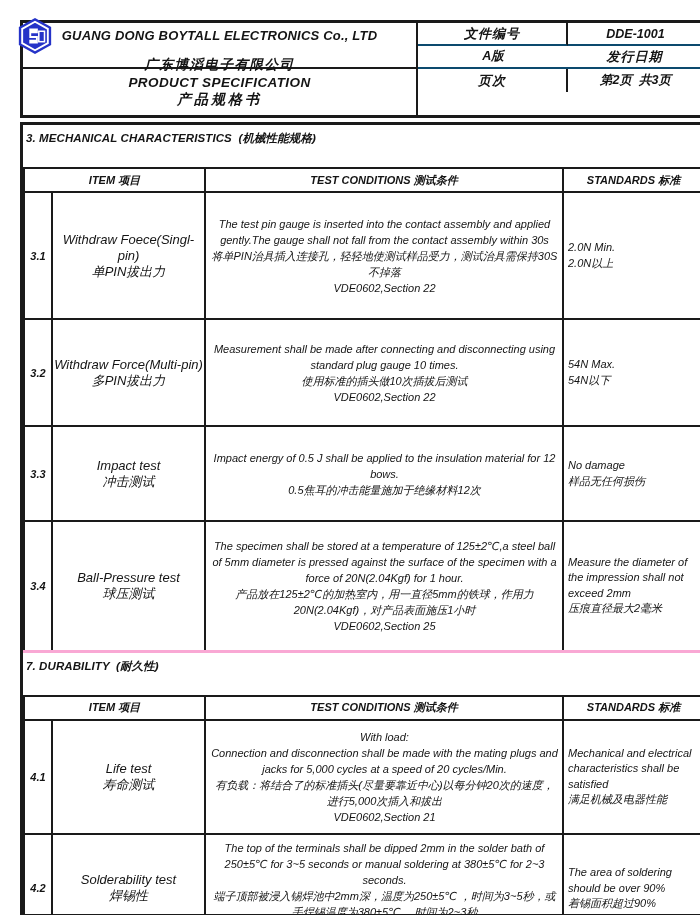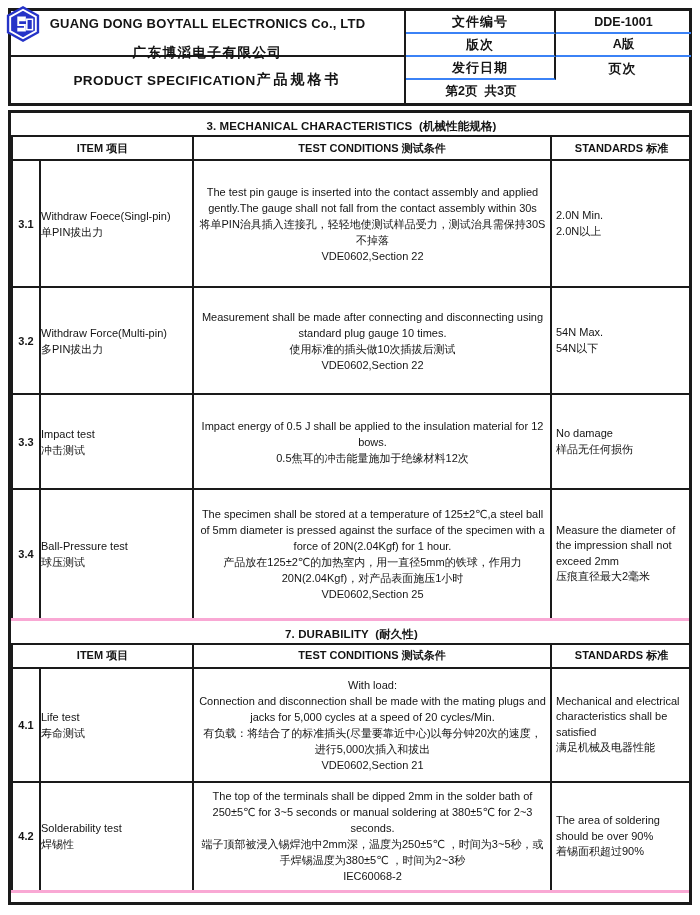--- a/index.html
+++ b/index.html
@@ -2,71 +2,70 @@
 <html><head>
 <meta charset="utf-8">
 <style>
   * { box-sizing: border-box; margin: 0; padding: 0; }
   html,body { width:700px; height:915px; background:#ffffff; }
   body {
     font-family:"Liberation Sans","DejaVu Sans",sans-serif;
     color:#141414;
     position:relative;
   }
-  .page { position:absolute; left:0; top:0; width:700px; height:915px; padding:8px; }
+  .page { position:absolute; left:0; top:0; width:700px; height:915px; padding:20px;font-style:italic; }
 
   
   .hdr {
     display:grid;
     grid-template-columns:395px 150px 135px;
     grid-template-rows:23px 23px 23px 23px;
     border:3px solid #1a1a1a;
     width:684px;
   }
   .hdr-cell { display:flex; align-items:center; justify-content:center; }
   .hdr-company {
     grid-column:1; grid-row:1/3;
     border-right:2px solid #1a1a1a; border-bottom:2px solid #1a1a1a;
     flex-direction:column; gap:1px;
     display:flex; align-items:center; justify-content:center;
   }
   .hdr-title {
     grid-column:1; grid-row:3/5;
     border-right:2px solid #1a1a1a;
-    flex-direction:row; gap:1px;
+    flex-direction:column; gap:1px;
     display:flex; align-items:center; justify-content:center;
   }
   .company-line { display:flex; align-items:center; gap:8px; }
   .logo { width:38px; height:38px; flex:0 0 auto; margin-left:-46px; }
   .company-en { font-size:13px; font-weight:bold; letter-spacing:.2px; }
   .company-cn { font-size:13.5px; font-weight:bold; letter-spacing:1.5px; }
   .title-en { font-size:13.5px; font-weight:bold; letter-spacing:.4px; }
   .title-cn { font-size:14px; font-weight:bold; letter-spacing:3px; }
   .hdr-label {
     border-right:2px solid #1a1a1a;
     font-size:13px; font-weight:bold; letter-spacing:1px;
   }
   .hdr-value { font-size:12.5px; font-weight:bold; white-space:pre; }
-  .bb { border-bottom:2px solid #3b82f6; }
+  .bb { border-bottom:2px solid #0c4a6e; }
 
   
   .content {
     margin-top:4px;
     border:3px solid #1a1a1a;
     width:684px;
     height:795px;
     overflow:hidden;
   }
   .section-title {
-    height:22px; line-height:27px;
+    height:42px; line-height:27px;
     padding-left:3px;
     font-size:11.5px; font-weight:bold;
     letter-spacing:.1px;
     white-space:pre;
-    text-align:center;
   }
   table.spec {
     width:100%;
     border-collapse:collapse;
     table-layout:fixed;
   }
   table.spec th, table.spec td {
     border:2px solid #1a1a1a;
     vertical-align:middle;
     overflow:hidden;
@@ -76,21 +75,21 @@
   col.c-item { width:153px; }
   col.c-cond { width:358px; }
   col.c-std  { width:141px; }
   th.hd {
     height:24px;
     font-size:11px; font-weight:bold;
     text-align:center;
     background:#ffffff;
   }
   td.no   { text-align:center; font-size:11px; font-weight:bold;margin-left:44px; }
-  td.item { text-align:left; font-size:11px; white-space:pre-line; line-height:16px; }
+  td.item { text-align:center; font-size:13px; white-space:pre-line; line-height:16px; }
   td.cond { font-size:11px; white-space:pre-line; line-height:16px; padding:2px 3px 2px 4px; text-align:center; }
   td.std  { font-size:11px; white-space:pre-line; line-height:15.5px; padding:2px 2px 2px 4px; text-align:left;margin-left:29px; }
 
   tr.h31 { height:127px; }
   tr.h32 { height:107px; }
   tr.h33 { height:95px;  }
   tr.h34 { height:130px; }
   tr.h41 { height:114px; }
   tr.h42 { height:110px; }
 </style>
@@ -109,21 +108,20 @@
           <rect x="24" y="15" width="6" height="11" fill="none" stroke="#ffffff" stroke-width="1.6"></rect>
         </svg>
         <span class="company-en">GUANG DONG BOYTALL ELECTRONICS Co., LTD</span>
       </div>
       <span class="company-cn">广东博滔电子有限公司</span>
     </div>
 
     <div class="hdr-cell hdr-label bb">文件编号</div>
     <div class="hdr-cell hdr-value bb">DDE-1001</div>
 
-    <div class="hdr-cell hdr-label bb">版次</div>
     <div class="hdr-cell hdr-value bb">A版</div>
 
     <div class="hdr-cell hdr-title">
       <span class="title-en">PRODUCT SPECIFICATION</span>
       <span class="title-cn">产品规格书</span>
     </div>
 
     <div class="hdr-cell hdr-label bb">发行日期</div>
 
     <div class="hdr-cell hdr-label">页次</div>

